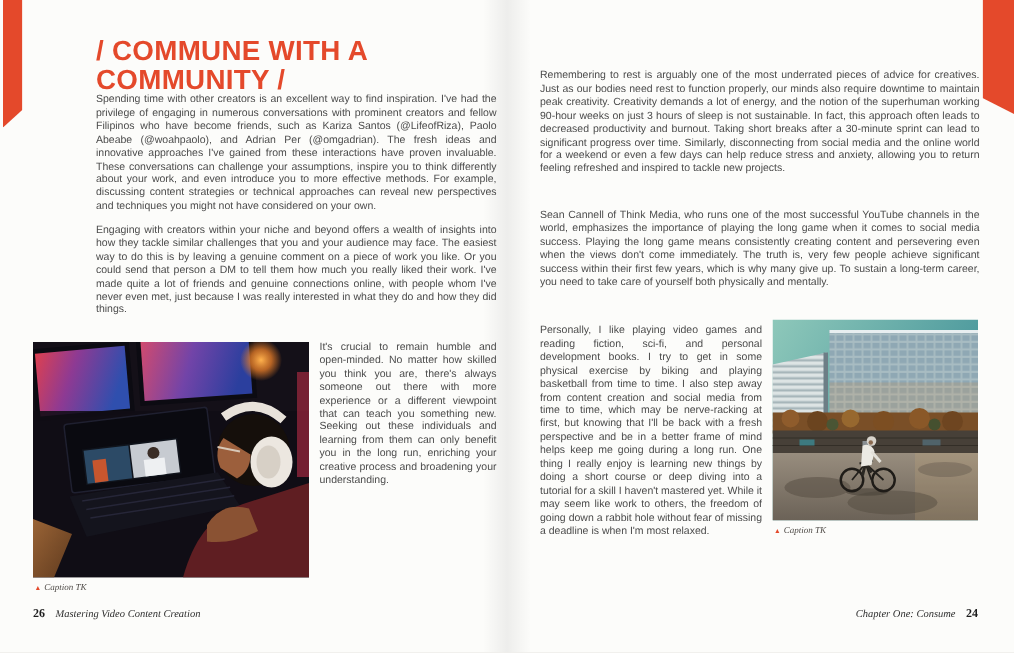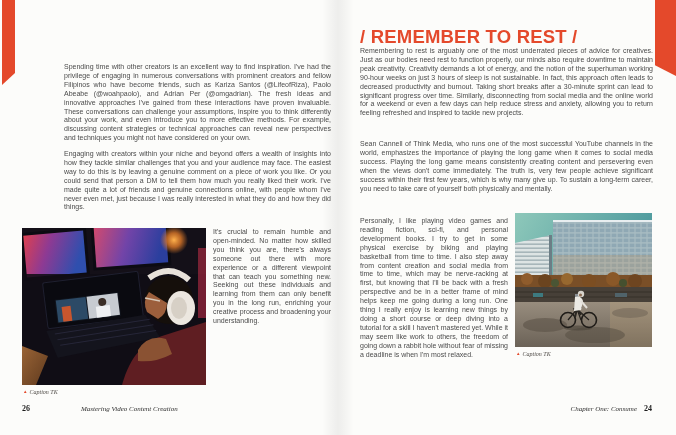--- a/index.html
+++ b/index.html
@@ -31,31 +31,32 @@
   figure svg{display:block;width:100%;height:100%;}
   .caption{position:absolute;display:flex;align-items:center;gap:2px;
     font:italic 6px "Liberation Serif",serif;color:#4f4b47;}
   #lcap{left:23px;top:389px;}
   #rcap{left:516px;top:351px;}
   .caption .marker{color:var(--accent);font-style:normal;font-size:4.5px;line-height:6px;}
   .footer{position:absolute;top:404px;display:flex;align-items:center;gap:7px;}
   #lfoot{left:22px;}
   #rfoot{right:24px;}
   .pagenum{font:bold 8px "Liberation Serif",serif;color:#1d1d1d;}
-  .runtitle{font:italic 7px "Liberation Serif",serif;color:#2e2e2e;margin-left:44px;}
+  .runtitle{font:italic 7px "Liberation Serif",serif;color:#2e2e2e;}
 </style>
 </head>
 <body>
 
 <div class="spread" style="--accent: #e4492b;">
 
   <div class="ribbon ribbon-left"></div>
   <div class="ribbon ribbon-right"></div>
   <div class="gutter"></div>
 
+  <h1 class="heading" id="lh">/ COMMUNE WITH A COMMUNITY /</h1>
   <p class="bpar" id="lp1">Spending time with other creators is an excellent way to find inspiration. I've had the privilege of engaging in numerous conversations with prominent creators and fellow Filipinos who have become friends, such as Kariza Santos (@LifeofRiza), Paolo Abeabe (@woahpaolo), and Adrian Per (@omgadrian). The fresh ideas and innovative approaches I've gained from these interactions have proven invaluable. These conversations can challenge your assumptions, inspire you to think differently about your work, and even introduce you to more effective methods. For example, discussing content strategies or technical approaches can reveal new perspectives and techniques you might not have considered on your own.</p>
   <p class="bpar" id="lp2">Engaging with creators within your niche and beyond offers a wealth of insights into how they tackle similar challenges that you and your audience may face. The easiest way to do this is by leaving a genuine comment on a piece of work you like. Or you could send that person a DM to tell them how much you really liked their work. I've made quite a lot of friends and genuine connections online, with people whom I've never even met, just because I was really interested in what they do and how they did things.</p>
   <p class="bpar" id="lp3">It's crucial to remain humble and open-minded. No matter how skilled you think you are, there's always someone out there with more experience or a different viewpoint that can teach you something new. Seeking out these individuals and learning from them can only benefit you in the long run, enriching your creative process and broadening your understanding.</p>
 
   <figure id="lfig">
     <svg viewBox="0 0 184 157" preserveAspectRatio="none">
       <defs>
         <linearGradient id="wall1" x1="0" y1="0" x2="1" y2="0.3">
           <stop offset="0" stop-color="#dd4050"></stop>
             <stop offset="0.45" stop-color="#8e3a93"></stop>
@@ -116,21 +117,20 @@
   </figure>
   <div class="caption" id="lcap">
     <span class="marker">▲</span>
     <span>Caption TK</span>
   </div>
   <div class="footer" id="lfoot">
     <span class="pagenum">26</span>
     <span class="runtitle">Mastering Video Content Creation</span>
   </div>
 
-  <h1 class="heading" id="rh">/ REMEMBER TO REST /</h1>
   <p class="bpar" id="rp1">Remembering to rest is arguably one of the most underrated pieces of advice for creatives. Just as our bodies need rest to function properly, our minds also require downtime to maintain peak creativity. Creativity demands a lot of energy, and the notion of the superhuman working 90-hour weeks on just 3 hours of sleep is not sustainable. In fact, this approach often leads to decreased productivity and burnout. Taking short breaks after a 30-minute sprint can lead to significant progress over time. Similarly, disconnecting from social media and the online world for a weekend or even a few days can help reduce stress and anxiety, allowing you to return feeling refreshed and inspired to tackle new projects.</p>
   <p class="bpar" id="rp2">Sean Cannell of Think Media, who runs one of the most successful YouTube channels in the world, emphasizes the importance of playing the long game when it comes to social media success. Playing the long game means consistently creating content and persevering even when the views don't come immediately. The truth is, very few people achieve significant success within their first few years, which is why many give up. To sustain a long-term career, you need to take care of yourself both physically and mentally.</p>
   <p class="bpar" id="rp3">Personally, I like playing video games and reading fiction, sci-fi, and personal development books. I try to get in some physical exercise by biking and playing basketball from time to time. I also step away from content creation and social media from time to time, which may be nerve-racking at first, but knowing that I'll be back with a fresh perspective and be in a better frame of mind helps keep me going during a long run. One thing I really enjoy is learning new things by doing a short course or deep diving into a tutorial for a skill I haven't mastered yet. While it may seem like work to others, the freedom of going down a rabbit hole without fear of missing a deadline is when I'm most relaxed.</p>
 
   <figure id="rfig">
     <svg viewBox="0 0 137 134" preserveAspectRatio="none">
       <defs>
         <linearGradient id="sky" x1="0" y1="0" x2="1" y2="0.6">
           <stop offset="0" stop-color="#8ec8ba"></stop>
             <stop offset="1" stop-color="#3d8e96"></stop>

